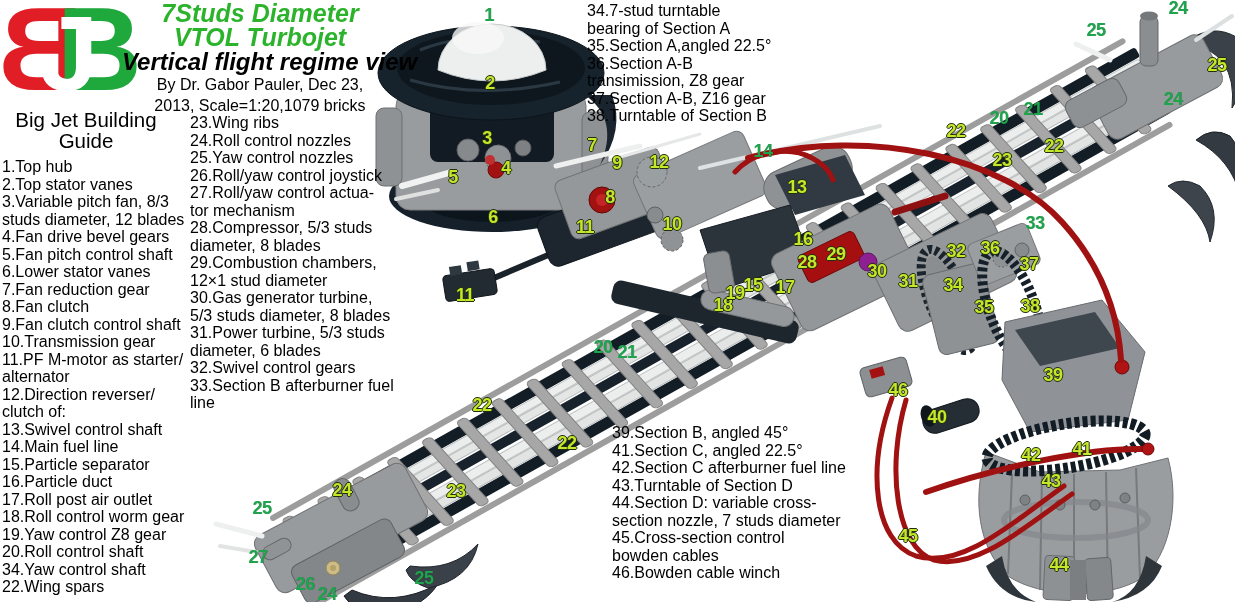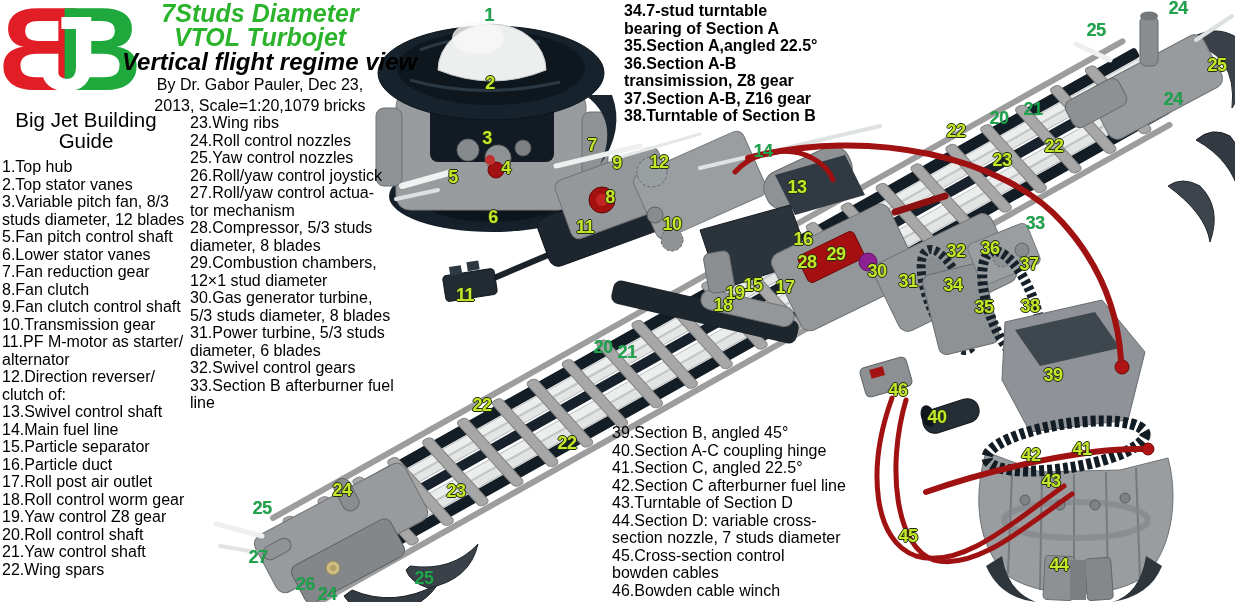--- a/index.html
+++ b/index.html
@@ -20,21 +20,21 @@
   #header{left:122px;top:1px;width:276px;text-align:center;}
   .title-line{font-size:25px;line-height:24px;font-weight:bold;font-style:italic;
               color:var(--title-green);white-space:nowrap;}
   #subtitle{font-size:24px;line-height:25px;font-weight:bold;font-style:italic;white-space:nowrap;}
   .byline-line{font-size:16px;line-height:21px;white-space:nowrap;}
   
   .parts-list{font-size:16px;line-height:17.5px;}
   .parts-list .li{white-space:pre-line;}
   #list-left{left:2px;top:142px;width:198px;margin-top:16px;}
   #list-middle{left:190px;top:114px;width:218px;}
-  #list-topright{left:624px;top:2px;width:225px;font-weight:bold;}
+  #list-topright{left:587px;top:2px;width:225px;}
   #list-bottom{left:612px;top:424px;width:262px;}
   
   #callouts{position:absolute;left:0;top:0;width:100%;height:100%;z-index:4;}
   .callout{position:absolute;transform:translate(-50%,-50%);font-weight:bold;font-size:18px;
            letter-spacing:-0.5px;}
   .callout.y{color:var(--callout-yellow);
     text-shadow:1px 0 0 #20300f,-1px 0 0 #20300f,0 1px 0 #20300f,0 -1px 0 #20300f;}
   .callout.g{color:var(--callout-green);text-shadow:0.5px 0.5px 0 rgba(0,0,0,0.3);}
 </style>
 </head>
@@ -227,39 +227,40 @@
     <div id="subtitle">Vertical flight regime view</div>
     <div class="byline-line">By Dr. Gabor Pauler, Dec 23,</div>
     <div class="byline-line">2013, Scale=1:20,1079 bricks</div>
   </div>
 
   <div class="txt parts-list" id="list-left">
       <div class="li">1.Top hub</div>
       <div class="li">2.Top stator vanes</div>
       <div class="li">3.Variable pitch fan, 8/3
 studs diameter, 12 blades</div>
+      <div class="li">4.Fan drive bevel gears</div>
       <div class="li">5.Fan pitch control shaft</div>
       <div class="li">6.Lower stator vanes</div>
       <div class="li">7.Fan reduction gear</div>
       <div class="li">8.Fan clutch</div>
       <div class="li">9.Fan clutch control shaft</div>
       <div class="li">10.Transmission gear</div>
       <div class="li">11.PF M-motor as starter/
 alternator</div>
       <div class="li">12.Direction reverser/
 clutch of:</div>
       <div class="li">13.Swivel control shaft</div>
       <div class="li">14.Main fuel line</div>
       <div class="li">15.Particle separator</div>
       <div class="li">16.Particle duct</div>
       <div class="li">17.Roll post air outlet</div>
       <div class="li">18.Roll control worm gear</div>
       <div class="li">19.Yaw control Z8 gear</div>
       <div class="li">20.Roll control shaft</div>
-      <div class="li">21.Yaw control shaft</div>
+      <div class="li">34.Yaw control shaft</div>
       <div class="li">22.Wing spars</div>
     </div>
   <div class="txt parts-list" id="list-middle">
       <div class="li">23.Wing ribs</div>
       <div class="li">24.Roll control nozzles</div>
       <div class="li">25.Yaw control nozzles</div>
       <div class="li">26.Roll/yaw control joystick</div>
       <div class="li">27.Roll/yaw control actua-
 tor mechanism</div>
       <div class="li">28.Compressor, 5/3 studs
@@ -278,21 +279,20 @@
       <div class="li">34.7-stud turntable
 bearing of Section A</div>
       <div class="li">35.Section A,angled 22.5°</div>
       <div class="li">36.Section A-B
 transimission, Z8 gear</div>
       <div class="li">37.Section A-B, Z16 gear</div>
       <div class="li">38.Turntable of Section B</div>
     </div>
   <div class="txt parts-list" id="list-bottom">
       <div class="li">39.Section B, angled 45°</div>
-      <div class="li">40.Section A-C coupling hinge</div>
       <div class="li">41.Section C, angled 22.5°</div>
       <div class="li">42.Section C afterburner fuel line</div>
       <div class="li">43.Turntable of Section D</div>
       <div class="li">44.Section D: variable cross-
 section nozzle, 7 studs diameter</div>
       <div class="li">45.Cross-section control
 bowden cables</div>
       <div class="li">46.Bowden cable winch</div>
     </div>
 

